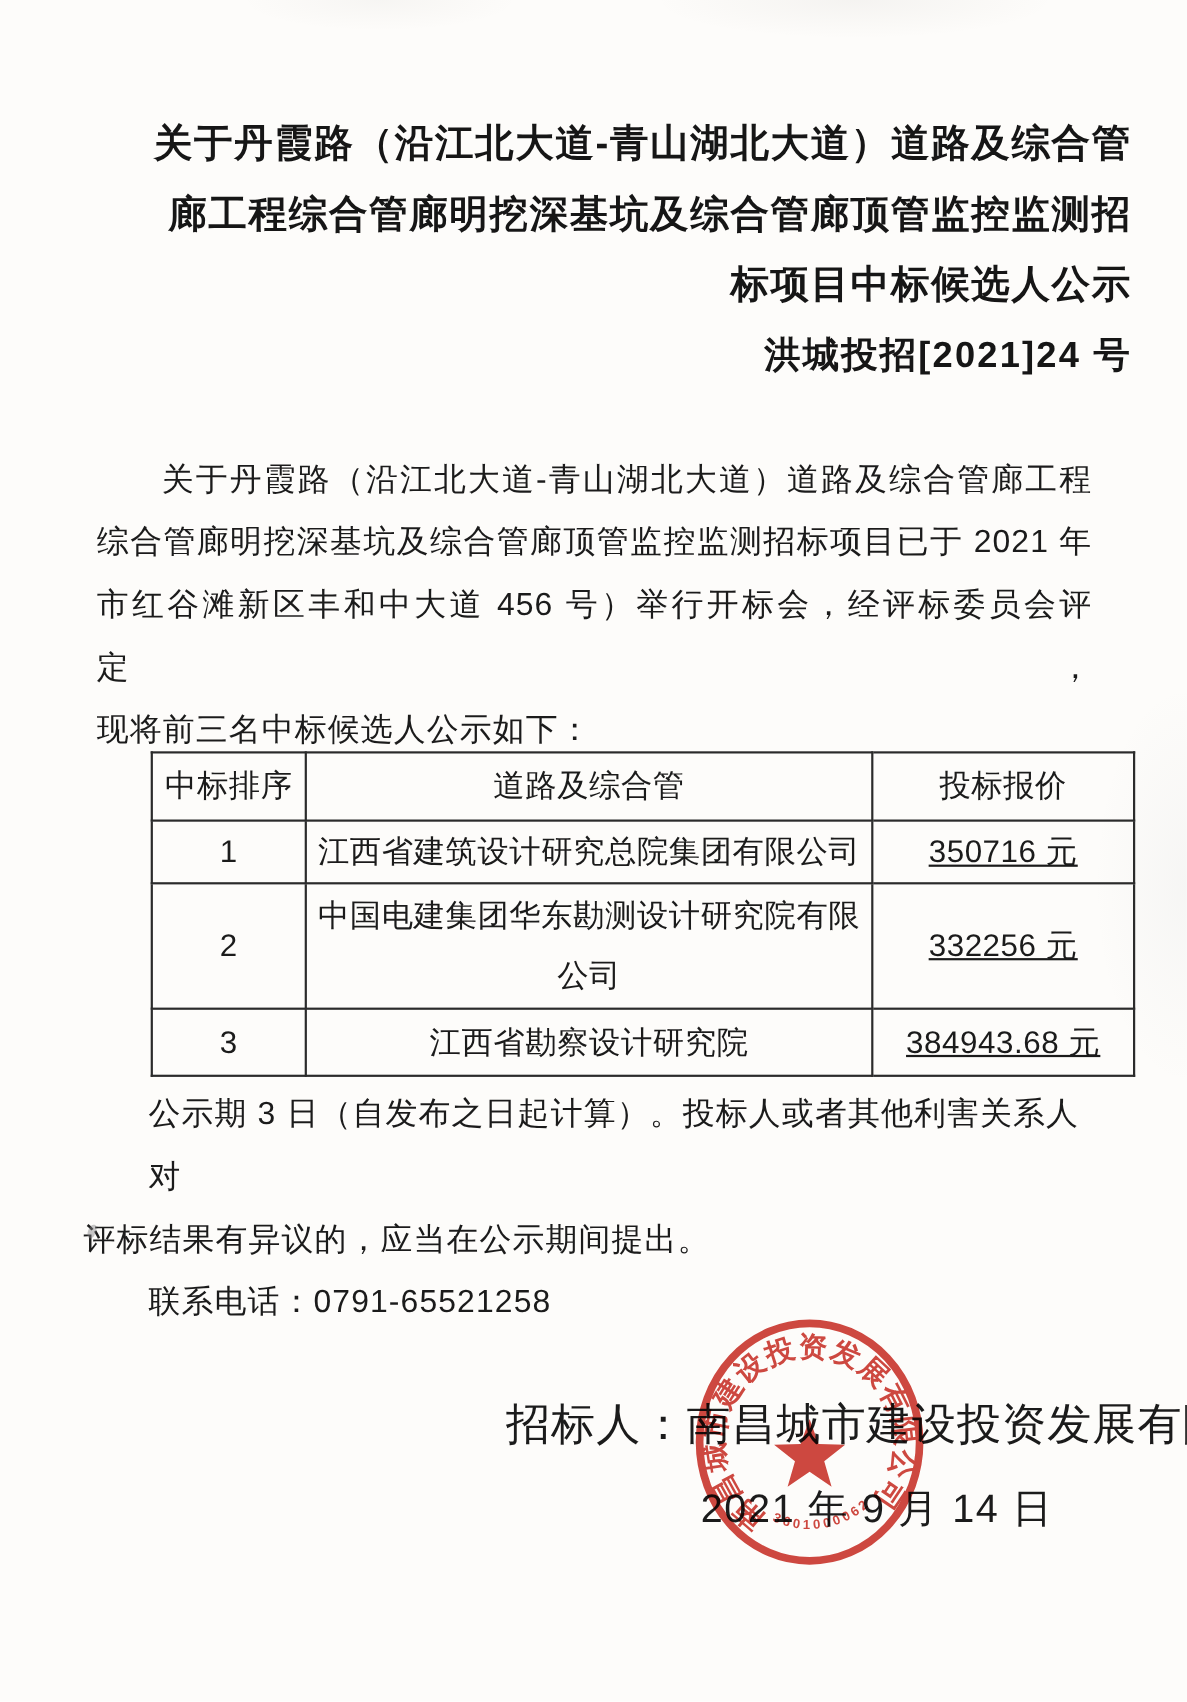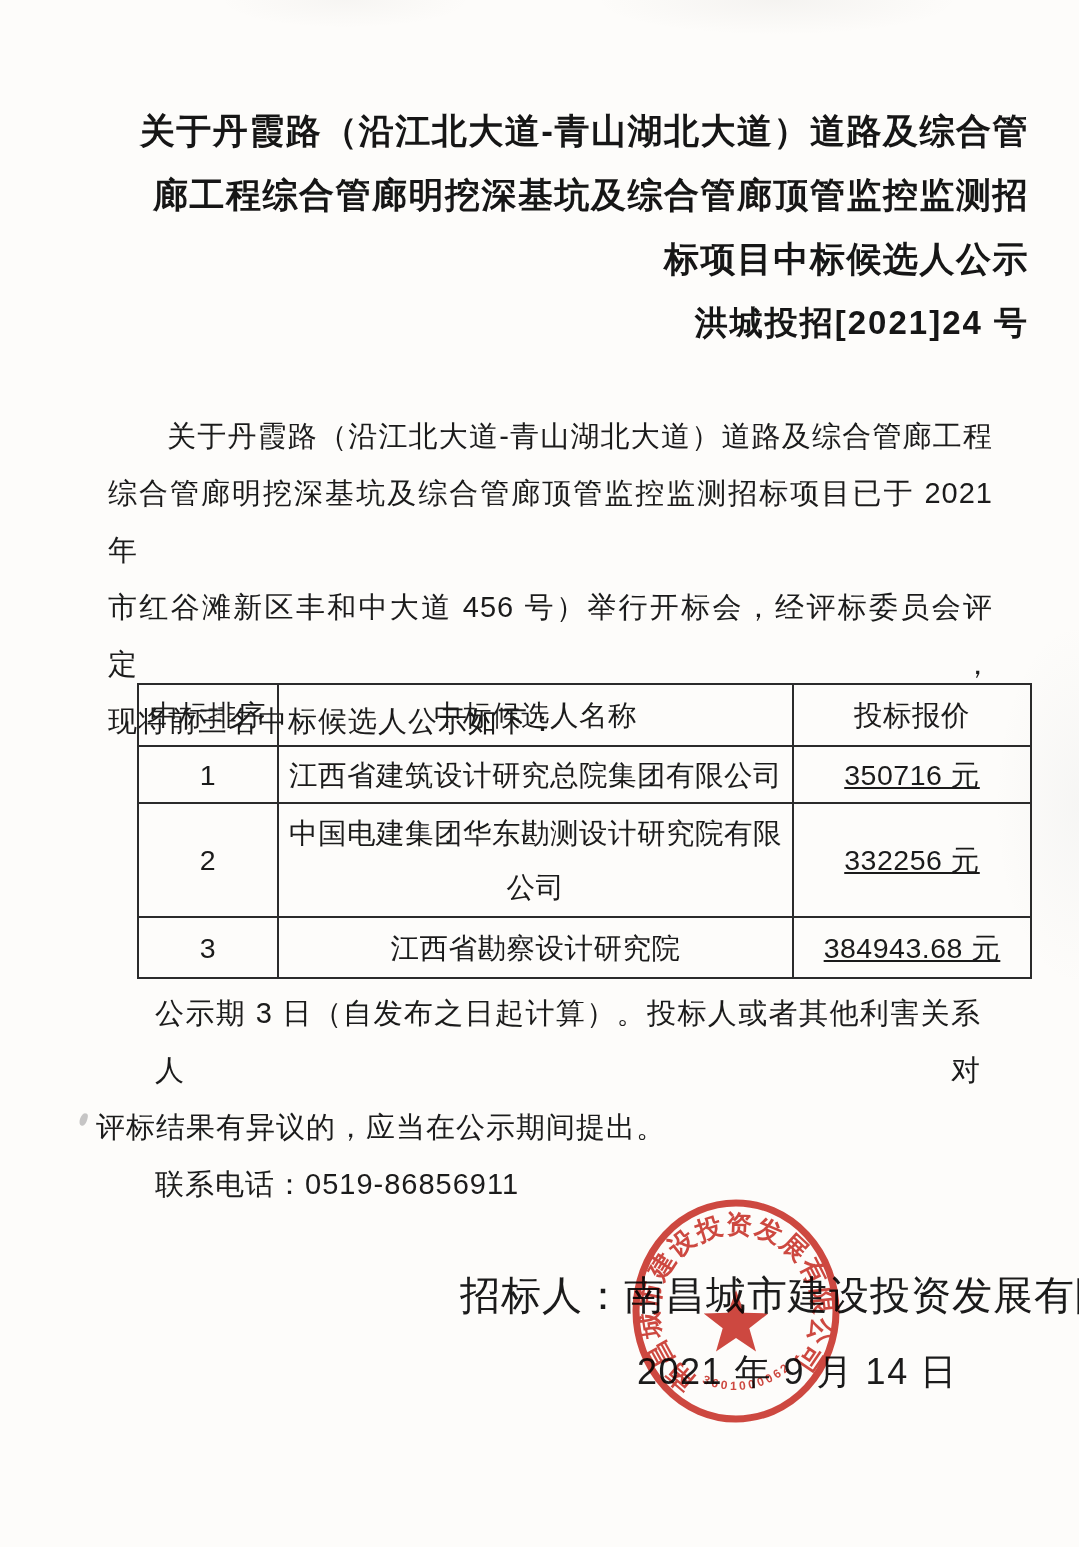--- a/index.html
+++ b/index.html
@@ -34,21 +34,21 @@
   }
   
   .intro-block {
     position: absolute; top: 408px; left: 88px; width: 905px;
   }
   .notice-block {
     position: absolute; top: 985px; left: 76px; width: 905px;
   }
   .body-line {
     font-size: 29px; line-height: 57px; letter-spacing: 1px;
-    color: #1b1b1b; white-space: nowrap; margin-left: 20px;
+    color: #1b1b1b; white-space: nowrap;
   }
   .body-line.just {
     white-space: normal;
     text-align: justify;
     text-align-last: justify;
   }
   .body-line.indent { padding-left: 59px; }
   
   .bid-table {
     position: absolute; top: 683px; left: 100px;
@@ -120,21 +120,21 @@
 
   <table class="bid-table">
     <colgroup>
       <col class="col-rank">
         <col class="col-name">
         <col class="col-price">
     </colgroup>
     <thead>
       <tr class="row-header">
         <th>中标排序</th>
-        <th>中标候选人名称</th>
+        <th>道路及综合管</th>
         <th>投标报价</th>
       </tr>
     </thead>
     <tbody>
       <tr class="row-1">
         <td>1</td>
         <td>江西省建筑设计研究总院集团有限公司</td>
         <td class="price-cell">350716 元</td>
       </tr>
       <tr class="row-2">
@@ -146,21 +146,21 @@
         <td>3</td>
         <td>江西省勘察设计研究院</td>
         <td class="price-cell">384943.68 元</td>
       </tr>
     </tbody>
   </table>
 
   <div class="notice-block">
     <div class="body-line just indent">公示期 3 日（自发布之日起计算）。投标人或者其他利害关系人对</div>
     <div class="body-line">评标结果有异议的，应当在公示期间提出。</div>
-    <div class="body-line indent">联系电话：0519-86856911</div>
+    <div class="body-line indent">联系电话：0791-65521258</div>
   </div>
 
   <div class="bidder-line">招标人：南昌城市建设投资发展有限公司</div>
   <div class="date-line">2021 年 9 月 14 日</div>
 
   <svg class="seal" viewBox="0 0 224 234" xmlns="http://www.w3.org/2000/svg">
     <g fill="none" stroke="#c92f26">
       <ellipse cx="112" cy="115" rx="100" ry="108" stroke-width="7"></ellipse>
     </g>
     <path d="M112,94 L120.2,116.7 L144.3,117.5 L125.3,132.3 L132,155.5 L112,142 L92,155.5 L98.7,132.3 L79.7,117.5 L103.8,116.7 Z" fill="#c92f26" stroke="none"></path>

